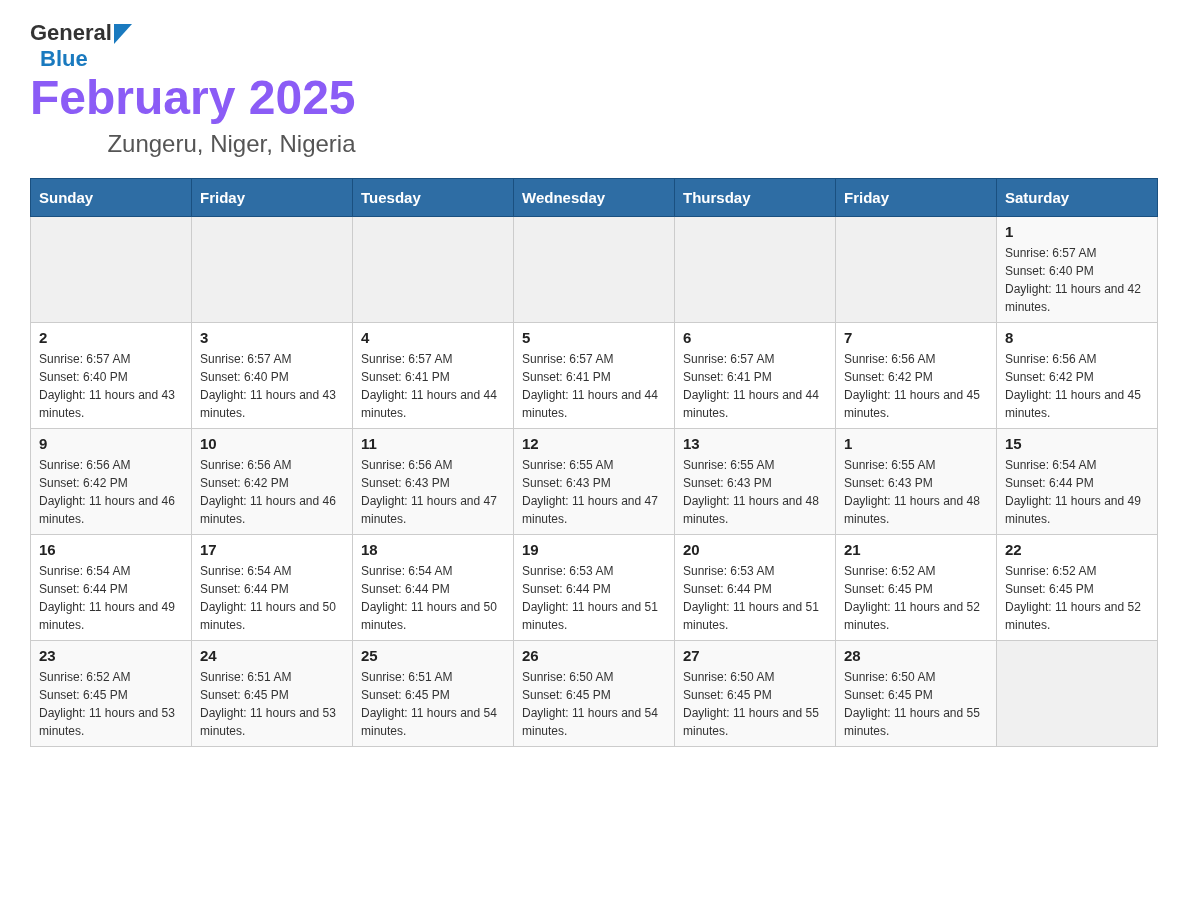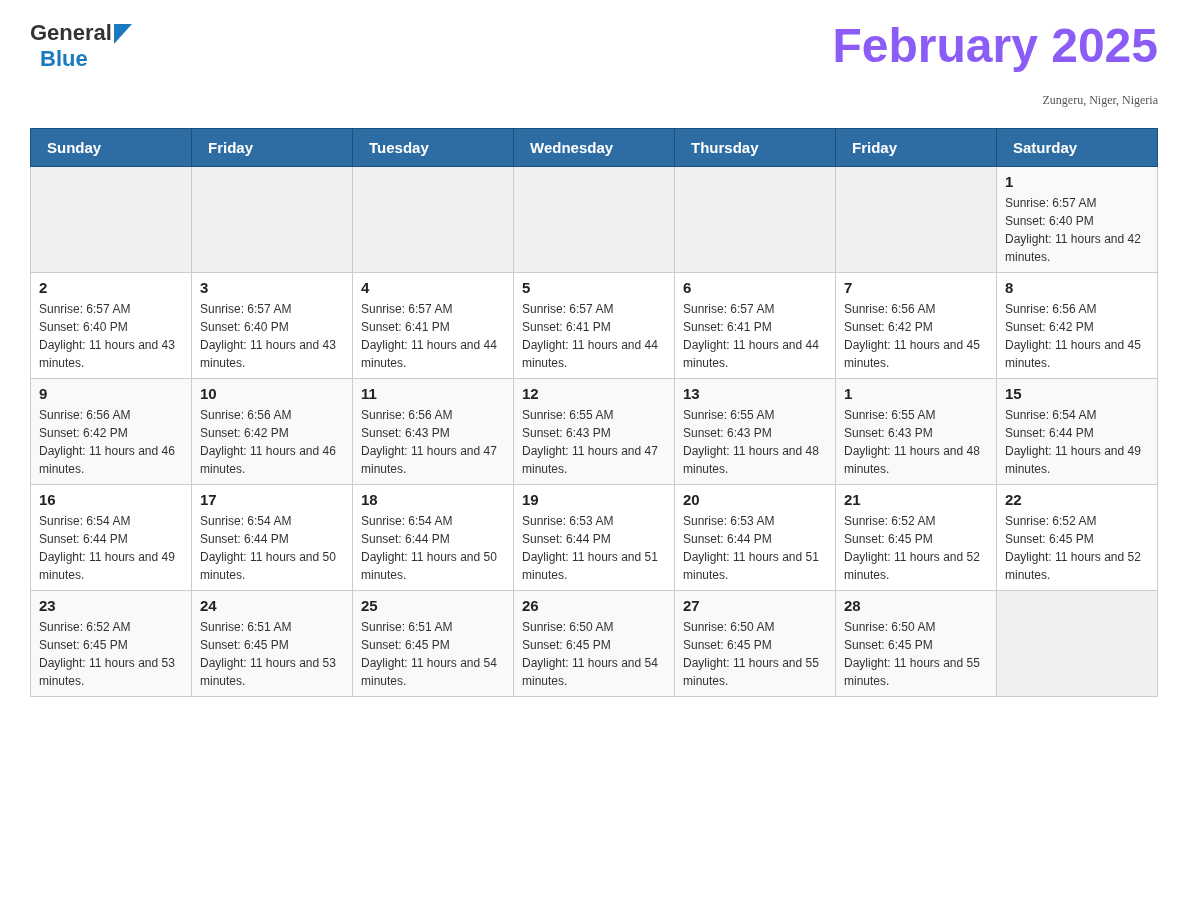--- a/index.html
+++ b/index.html
@@ -8,47 +8,47 @@
       background: #fff;
       width: 1188px;
       min-height: 918px;
       padding: 20px 30px;
     }
     .header {
       display: flex;
       justify-content: space-between;
       align-items: flex-start;
       margin-bottom: 20px;
+      flex-direction: column;
     }
     .title-section {
       text-align: right;
     }
     .month-title {
       font-size: 48px;
       font-weight: bold;
       color: #8b5cf6;
       line-height: 1.1;
     }
     .location {
-      font-size: 12px;
+      font-size: 24px;
       color: #555;
-      margin-top: 20px;
-      font-family: Liberation Serif, serif;
+      margin-top: 5px;
     }
     .calendar {
       width: 100%;
       border-collapse: collapse;
       border: 1px solid #999;
     }
     .calendar th {
       background-color: #2e6da4;
       color: #fff;
       font-size: 15px;
       font-weight: bold;
-      padding: 10px 16px;
+      padding: 10px 8px;
       text-align: left;
       border: 1px solid #1a5080;
     }
     .calendar td {
       vertical-align: top;
       padding: 6px 8px;
       border: 1px solid #ccc;
       width: calc(100% / 7);
       min-height: 100px;
       background: #fff;

